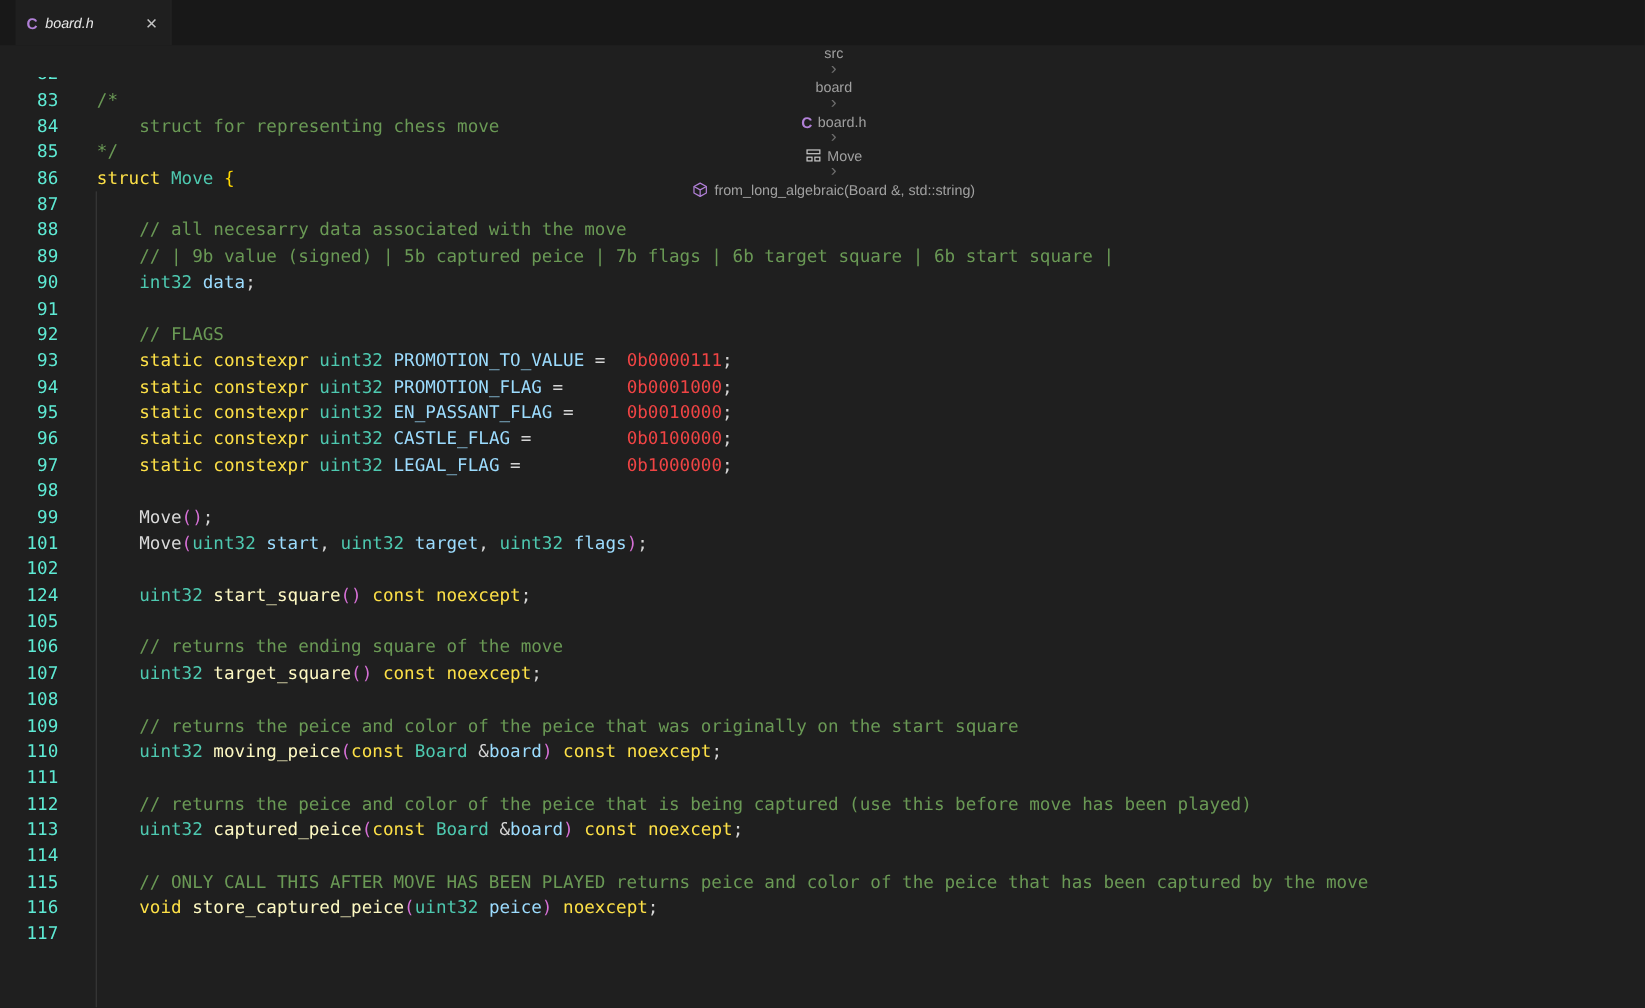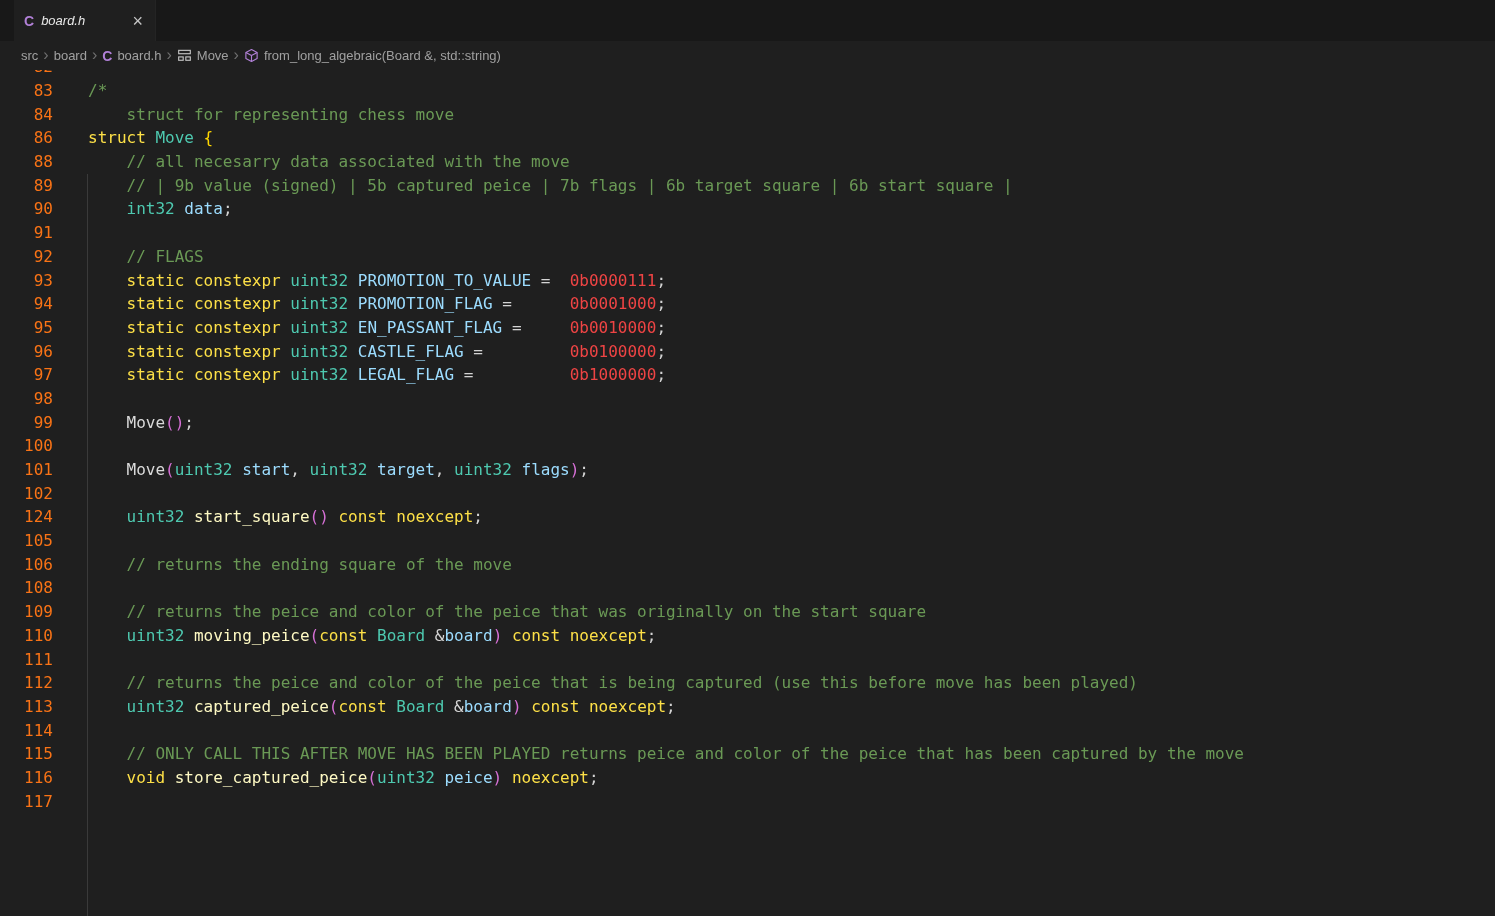--- a/index.html
+++ b/index.html
@@ -28,38 +28,38 @@
     color:#e8e8e8;font-style:italic;font-size:13px;flex:1;white-space:nowrap;
   }
   .tab-close{
     color:#c5c5c5;font-size:18px;line-height:1;font-weight:300;
     padding:0 2px;border-radius:3px;
   }
   
   .breadcrumb{
     position:absolute;top:41px;left:0;right:0;height:29px;
     background:#1f1f1f;display:flex;align-items:center;
-    padding-left:21px;font-size:13px;color:#a0a0a0;white-space:nowrap;
+    padding-left:21px;font-size:13px;color:#a0a0a0;white-space:nowrap;flex-direction:column;
   }
   .bc-item{display:flex;align-items:center;gap:5px;cursor:pointer;}
   .bc-sep{color:#6e6e6e;margin:0 5px;font-size:16px;line-height:1;transform:translateY(-1px);}
   .bc-icon{display:flex;align-items:center;}
   
   .editor{
     position:absolute;top:70px;left:0;right:0;bottom:0;overflow:hidden;
   }
   .code-scroll{
     position:absolute;top:-14.7px;left:0;right:0;
     font-family:"DejaVu Sans Mono","Liberation Mono",monospace;
     font-size:16px;
   }
   .row{height:23.7px;line-height:23.7px;white-space:pre;}
   .ln{
     display:inline-block;width:53px;text-align:right;
-    color:#f97316;user-select:none;
+    color:#5eead4;user-select:none;
   }
   .txt{display:inline-block;padding-left:35px;}
   .indent-guide{
     position:absolute;left:87px;top:118.5px;width:1px;height:742px;
     background:#3a3a3a;
   }
   
   .tok-k{color:#fde047;}   
   .tok-t{color:#4EC9B0;}   
   .tok-f{color:#fef9c3;}   
@@ -117,39 +117,41 @@
     <span>from_long_algebraic(Board &amp;, std::string)</span>
   </span>
 </div>
 
 <div class="editor">
   <div class="code-scroll" id="code-rows">
     <div class="indent-guide"></div>
   <div class="row"><span class="ln">82</span><span class="txt"></span></div>
       <div class="row"><span class="ln">83</span><span class="txt"><span class="tok-c">/*</span></span></div>
       <div class="row"><span class="ln">84</span><span class="txt"><span class="tok-c">    struct for representing chess move</span></span></div>
+      <div class="row"><span class="ln">85</span><span class="txt"><span class="tok-c">*/</span></span></div>
       <div class="row"><span class="ln">86</span><span class="txt"><span class="tok-k">struct</span><span class="tok-o"> </span><span class="tok-t">Move</span><span class="tok-o"> </span><span class="tok-b">{</span></span></div>
+      <div class="row"><span class="ln">87</span><span class="txt"></span></div>
       <div class="row"><span class="ln">88</span><span class="txt"><span class="tok-c">    // all necesarry data associated with the move</span></span></div>
       <div class="row"><span class="ln">89</span><span class="txt"><span class="tok-c">    // | 9b value (signed) | 5b captured peice | 7b flags | 6b target square | 6b start square |</span></span></div>
       <div class="row"><span class="ln">90</span><span class="txt"><span class="tok-o">    </span><span class="tok-t">int32</span><span class="tok-o"> </span><span class="tok-v">data</span><span class="tok-o">;</span></span></div>
       <div class="row"><span class="ln">91</span><span class="txt"></span></div>
       <div class="row"><span class="ln">92</span><span class="txt"><span class="tok-c">    // FLAGS</span></span></div>
       <div class="row"><span class="ln">93</span><span class="txt"><span class="tok-o">    </span><span class="tok-k">static</span><span class="tok-o"> </span><span class="tok-k">constexpr</span><span class="tok-o"> </span><span class="tok-t">uint32</span><span class="tok-o"> </span><span class="tok-v">PROMOTION_TO_VALUE</span><span class="tok-o"> =  </span><span class="tok-n">0b0000111</span><span class="tok-o">;</span></span></div>
       <div class="row"><span class="ln">94</span><span class="txt"><span class="tok-o">    </span><span class="tok-k">static</span><span class="tok-o"> </span><span class="tok-k">constexpr</span><span class="tok-o"> </span><span class="tok-t">uint32</span><span class="tok-o"> </span><span class="tok-v">PROMOTION_FLAG</span><span class="tok-o"> =      </span><span class="tok-n">0b0001000</span><span class="tok-o">;</span></span></div>
       <div class="row"><span class="ln">95</span><span class="txt"><span class="tok-o">    </span><span class="tok-k">static</span><span class="tok-o"> </span><span class="tok-k">constexpr</span><span class="tok-o"> </span><span class="tok-t">uint32</span><span class="tok-o"> </span><span class="tok-v">EN_PASSANT_FLAG</span><span class="tok-o"> =     </span><span class="tok-n">0b0010000</span><span class="tok-o">;</span></span></div>
       <div class="row"><span class="ln">96</span><span class="txt"><span class="tok-o">    </span><span class="tok-k">static</span><span class="tok-o"> </span><span class="tok-k">constexpr</span><span class="tok-o"> </span><span class="tok-t">uint32</span><span class="tok-o"> </span><span class="tok-v">CASTLE_FLAG</span><span class="tok-o"> =         </span><span class="tok-n">0b0100000</span><span class="tok-o">;</span></span></div>
       <div class="row"><span class="ln">97</span><span class="txt"><span class="tok-o">    </span><span class="tok-k">static</span><span class="tok-o"> </span><span class="tok-k">constexpr</span><span class="tok-o"> </span><span class="tok-t">uint32</span><span class="tok-o"> </span><span class="tok-v">LEGAL_FLAG</span><span class="tok-o"> =          </span><span class="tok-n">0b1000000</span><span class="tok-o">;</span></span></div>
       <div class="row"><span class="ln">98</span><span class="txt"></span></div>
       <div class="row"><span class="ln">99</span><span class="txt"><span class="tok-o">    </span><span class="tok-w">Move</span><span class="tok-p">()</span><span class="tok-o">;</span></span></div>
-      <div class="row"><span class="ln">100</span><span class="txt"></span></div>
       <div class="row"><span class="ln">101</span><span class="txt"><span class="tok-o">    </span><span class="tok-w">Move</span><span class="tok-p">(</span><span class="tok-t">uint32</span><span class="tok-o"> </span><span class="tok-v">start</span><span class="tok-o">, </span><span class="tok-t">uint32</span><span class="tok-o"> </span><span class="tok-v">target</span><span class="tok-o">, </span><span class="tok-t">uint32</span><span class="tok-o"> </span><span class="tok-v">flags</span><span class="tok-p">)</span><span class="tok-o">;</span></span></div>
       <div class="row"><span class="ln">102</span><span class="txt"></span></div>
       <div class="row"><span class="ln">124</span><span class="txt"><span class="tok-o">    </span><span class="tok-t">uint32</span><span class="tok-o"> </span><span class="tok-f">start_square</span><span class="tok-p">()</span><span class="tok-o"> </span><span class="tok-k">const</span><span class="tok-o"> </span><span class="tok-k">noexcept</span><span class="tok-o">;</span></span></div>
       <div class="row"><span class="ln">105</span><span class="txt"></span></div>
       <div class="row"><span class="ln">106</span><span class="txt"><span class="tok-c">    // returns the ending square of the move</span></span></div>
+      <div class="row"><span class="ln">107</span><span class="txt"><span class="tok-o">    </span><span class="tok-t">uint32</span><span class="tok-o"> </span><span class="tok-f">target_square</span><span class="tok-p">()</span><span class="tok-o"> </span><span class="tok-k">const</span><span class="tok-o"> </span><span class="tok-k">noexcept</span><span class="tok-o">;</span></span></div>
       <div class="row"><span class="ln">108</span><span class="txt"></span></div>
       <div class="row"><span class="ln">109</span><span class="txt"><span class="tok-c">    // returns the peice and color of the peice that was originally on the start square</span></span></div>
       <div class="row"><span class="ln">110</span><span class="txt"><span class="tok-o">    </span><span class="tok-t">uint32</span><span class="tok-o"> </span><span class="tok-f">moving_peice</span><span class="tok-p">(</span><span class="tok-k">const</span><span class="tok-o"> </span><span class="tok-t">Board</span><span class="tok-o"> &amp;</span><span class="tok-v">board</span><span class="tok-p">)</span><span class="tok-o"> </span><span class="tok-k">const</span><span class="tok-o"> </span><span class="tok-k">noexcept</span><span class="tok-o">;</span></span></div>
       <div class="row"><span class="ln">111</span><span class="txt"></span></div>
       <div class="row"><span class="ln">112</span><span class="txt"><span class="tok-c">    // returns the peice and color of the peice that is being captured (use this before move has been played)</span></span></div>
       <div class="row"><span class="ln">113</span><span class="txt"><span class="tok-o">    </span><span class="tok-t">uint32</span><span class="tok-o"> </span><span class="tok-f">captured_peice</span><span class="tok-p">(</span><span class="tok-k">const</span><span class="tok-o"> </span><span class="tok-t">Board</span><span class="tok-o"> &amp;</span><span class="tok-v">board</span><span class="tok-p">)</span><span class="tok-o"> </span><span class="tok-k">const</span><span class="tok-o"> </span><span class="tok-k">noexcept</span><span class="tok-o">;</span></span></div>
       <div class="row"><span class="ln">114</span><span class="txt"></span></div>
       <div class="row"><span class="ln">115</span><span class="txt"><span class="tok-c">    // ONLY CALL THIS AFTER MOVE HAS BEEN PLAYED returns peice and color of the peice that has been captured by the move</span></span></div>
       <div class="row"><span class="ln">116</span><span class="txt"><span class="tok-o">    </span><span class="tok-k">void</span><span class="tok-o"> </span><span class="tok-f">store_captured_peice</span><span class="tok-p">(</span><span class="tok-t">uint32</span><span class="tok-o"> </span><span class="tok-v">peice</span><span class="tok-p">)</span><span class="tok-o"> </span><span class="tok-k">noexcept</span><span class="tok-o">;</span></span></div>
       <div class="row"><span class="ln">117</span><span class="txt"></span></div>

